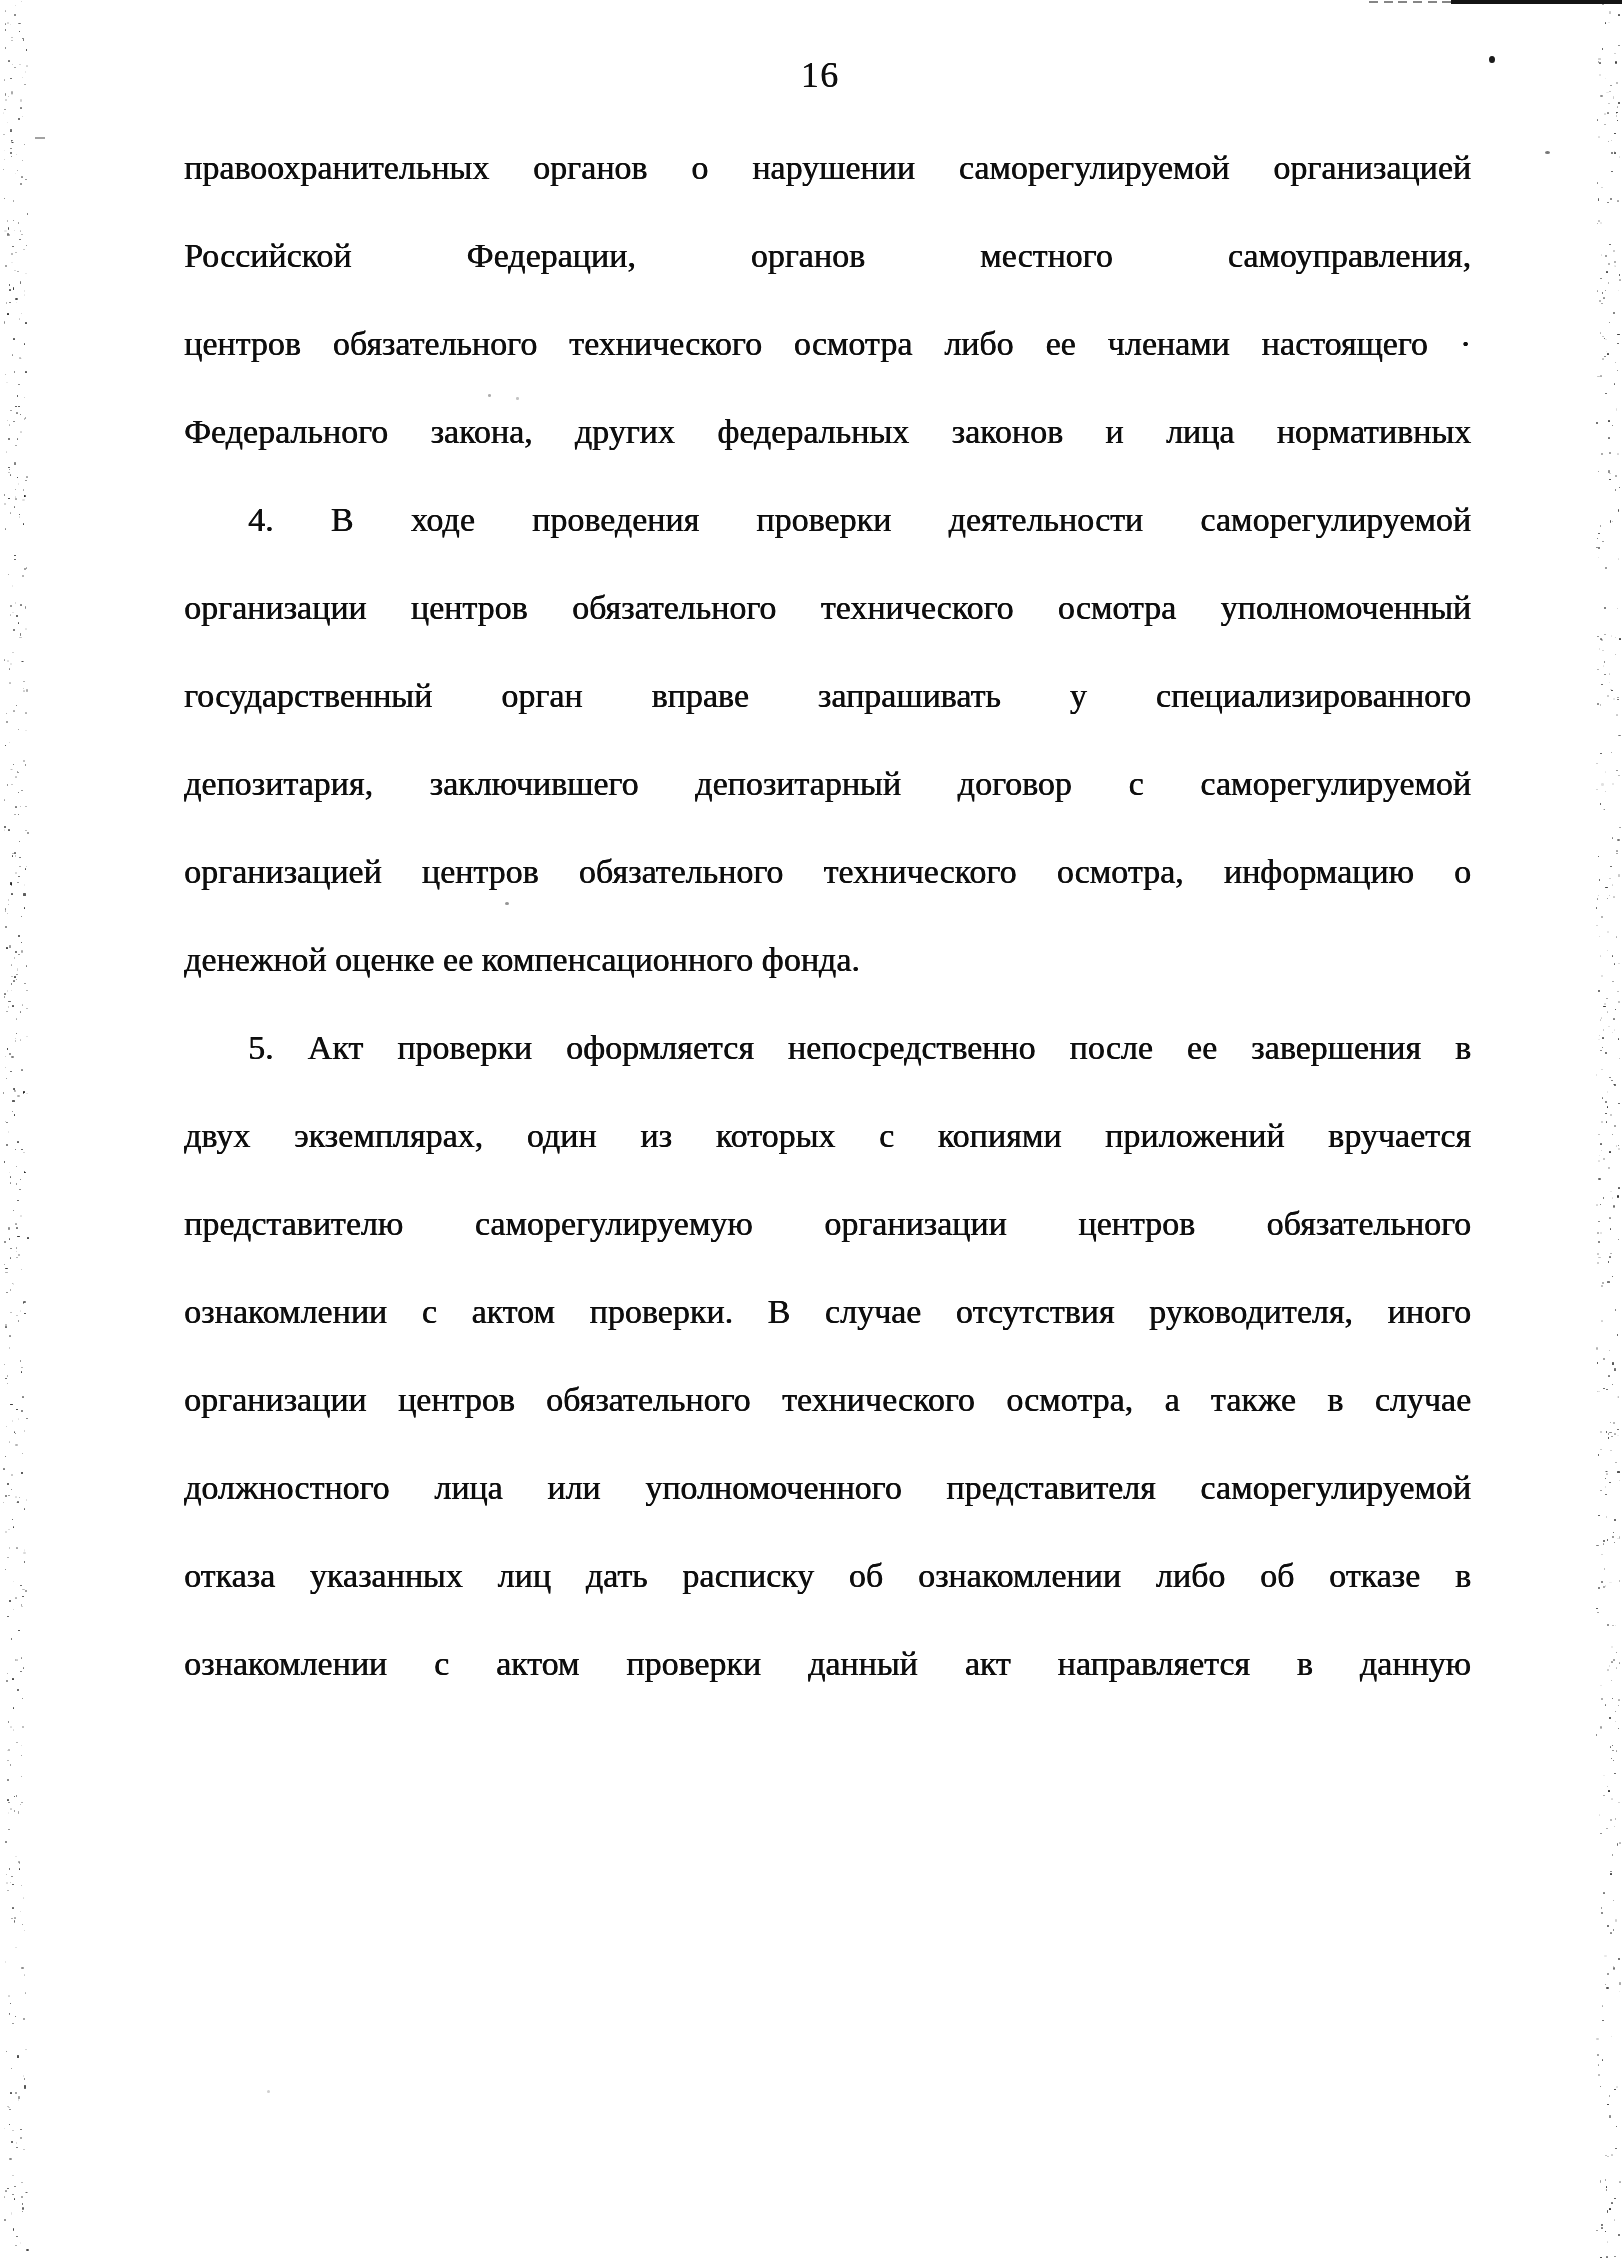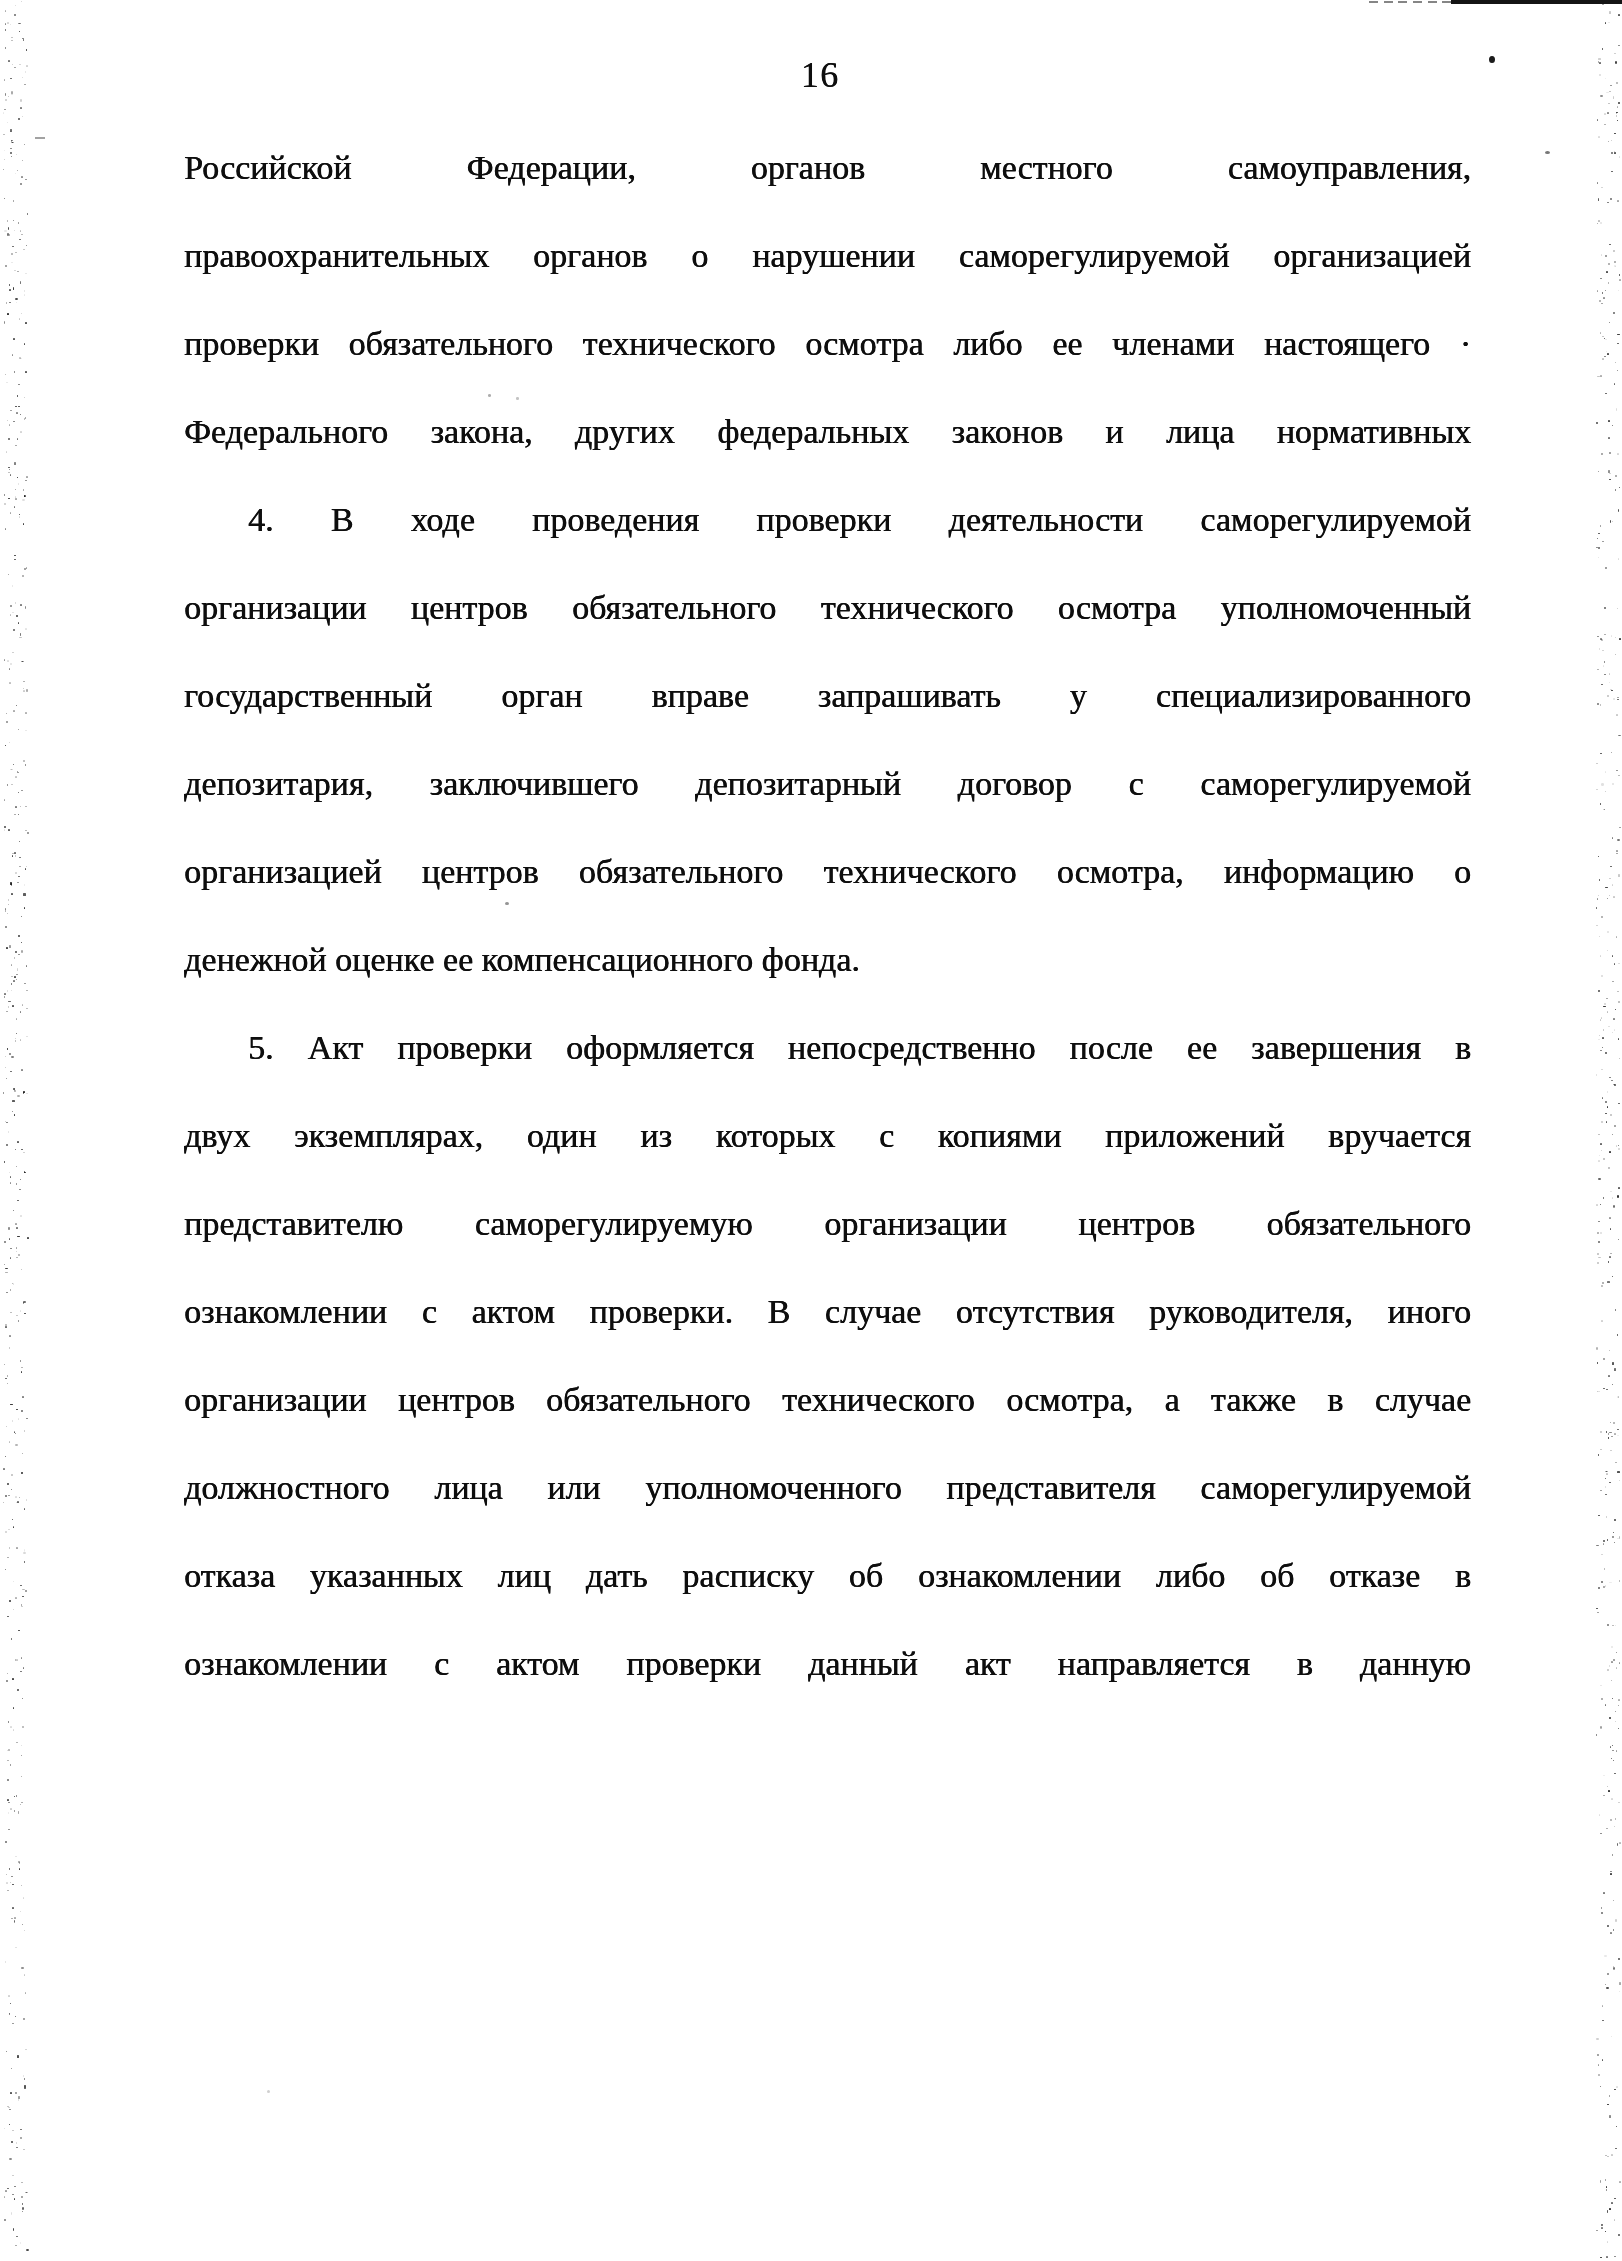--- a/index.html
+++ b/index.html
@@ -35,23 +35,23 @@
   .noise { position: absolute; inset: 0; pointer-events: none; }
 </style>
 </head>
 <body>
 
 <div class="sheet">
 
   <div class="page-number">16</div>
 
   <div class="doc">
+    <div class="line">правоохранительных органов о нарушении саморегулируемой организацией</div>
     <div class="line">Российской Федерации, органов местного самоуправления,</div>
-    <div class="line">правоохранительных органов о нарушении саморегулируемой организацией</div>
-    <div class="line">проверки обязательного технического осмотра либо ее членами настоящего ·</div>
+    <div class="line">центров обязательного технического осмотра либо ее членами настоящего ·</div>
     <div class="line">Федерального закона, других федеральных законов и лица нормативных</div>
     <div class="line indent">4. В ходе проведения проверки деятельности саморегулируемой</div>
     <div class="line">организации центров обязательного технического осмотра уполномоченный</div>
     <div class="line">государственный орган вправе запрашивать у специализированного</div>
     <div class="line">депозитария, заключившего депозитарный договор с саморегулируемой</div>
     <div class="line">организацией центров обязательного технического осмотра, информацию о</div>
     <div class="line end">денежной оценке ее компенсационного фонда.</div>
     <div class="line indent">5. Акт проверки оформляется непосредственно после ее завершения в</div>
     <div class="line">двух экземплярах, один из которых с копиями приложений вручается</div>
     <div class="line">представителю саморегулируемую организации центров обязательного</div>

